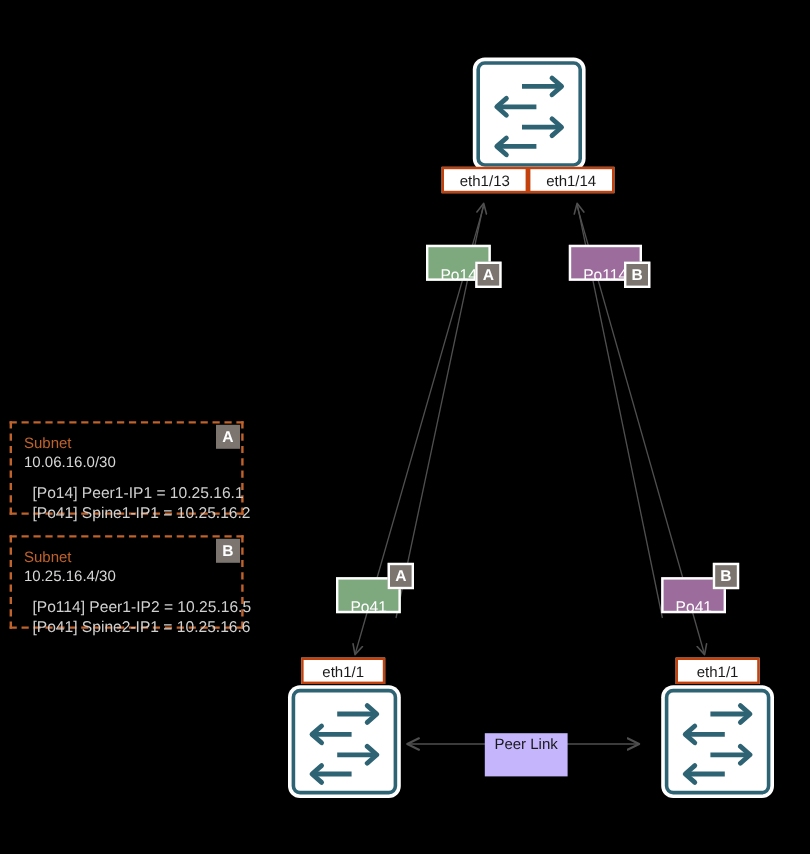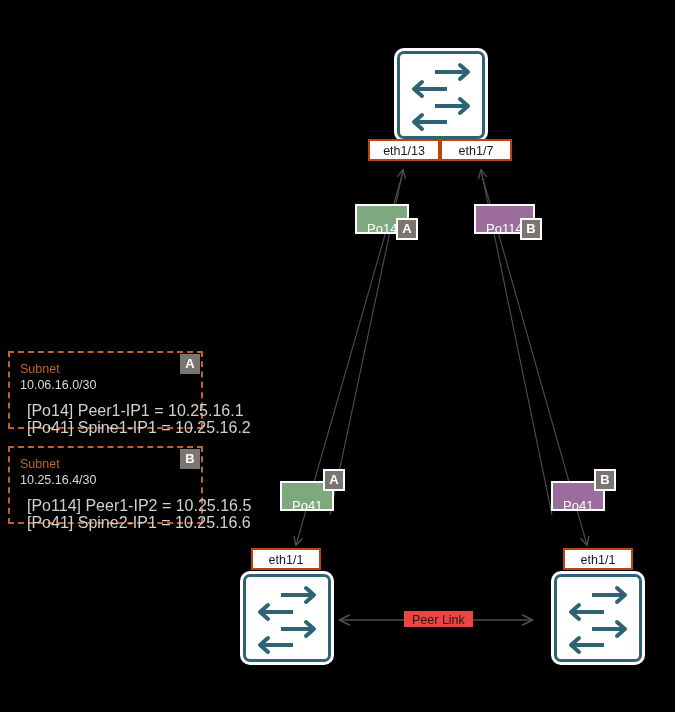--- a/index.html
+++ b/index.html
@@ -81,25 +81,25 @@
     font-size: 13px;
     font-weight: bold;
     line-height: 18px;
     text-align: center;
   }
   .badge.flat { border: none; width: 20px; height: 20px; line-height: 20px; }
 
   
   .peerlink {
     position: absolute;
-    background: #ef4444;
+    background: #c4b5fd;
     color: #1a1a1a;
     font-size: 12.5px;
     line-height: 18px;
-    height: 16px;
+    height: 36px;
     padding: 0 8px;
     white-space: nowrap;
   }
 
   
   .subnet {
     position: absolute;
     box-sizing: border-box;
     border: 2px dashed #c0622a;
     background: transparent;
@@ -116,21 +116,21 @@
     color: #d8d8d8;
     font-size: 12.5px;
     line-height: 16px;
     margin: 1px 0 0 0;
   }
   .subnet .s-rows {
     margin-top: 9px;
   }
   .subnet .s-row {
     color: #d0d0d0;
-    font-size: 16px;
+    font-size: 13px;
     line-height: 17px;
     white-space: nowrap;
     padding-left: 7px;
   }
 </style>
 </head>
 <body>
 
 <div id="canvas">
 
@@ -165,21 +165,21 @@
       <g stroke="#2e6374" stroke-width="4" fill="none" stroke-linecap="round" stroke-linejoin="round">
         <polyline points="60,11 68,18 60,25"></polyline>
         <polyline points="22,28 14,35 22,42"></polyline>
         <polyline points="60,45 68,52 60,59"></polyline>
         <polyline points="22,61 14,68 22,75"></polyline>
       </g>
     </svg>
   </div>
 
   <div class="port" style="left:368px; top:139px; width:72px;">eth1/13</div>
-  <div class="port" style="left:440px; top:139px; width:72px;">eth1/7</div>
+  <div class="port" style="left:440px; top:139px; width:72px;">eth1/14</div>
 
   <div class="po green" style="left:355px; top:204px;">Po14</div>
   <div class="badge" style="left:396px; top:218px;">A</div>
 
   <div class="po purple" style="left:474px; top:204px;">Po114</div>
   <div class="badge" style="left:520px; top:218px;">B</div>
 
   <div class="po green" style="left:280px; top:481px;">Po41</div>
   <div class="badge" style="left:323px; top:469px;">A</div>
 

